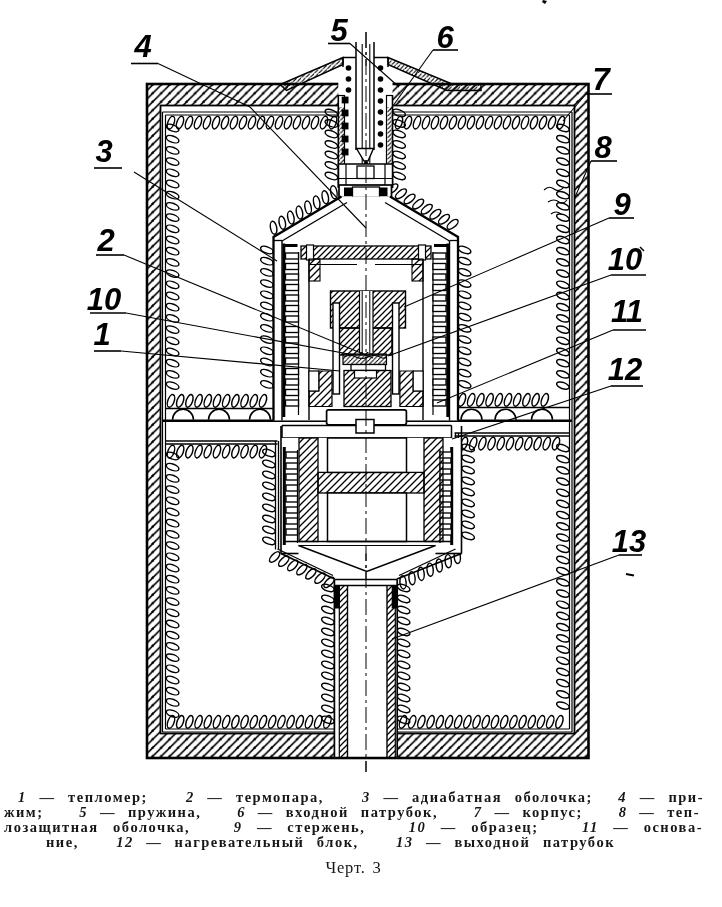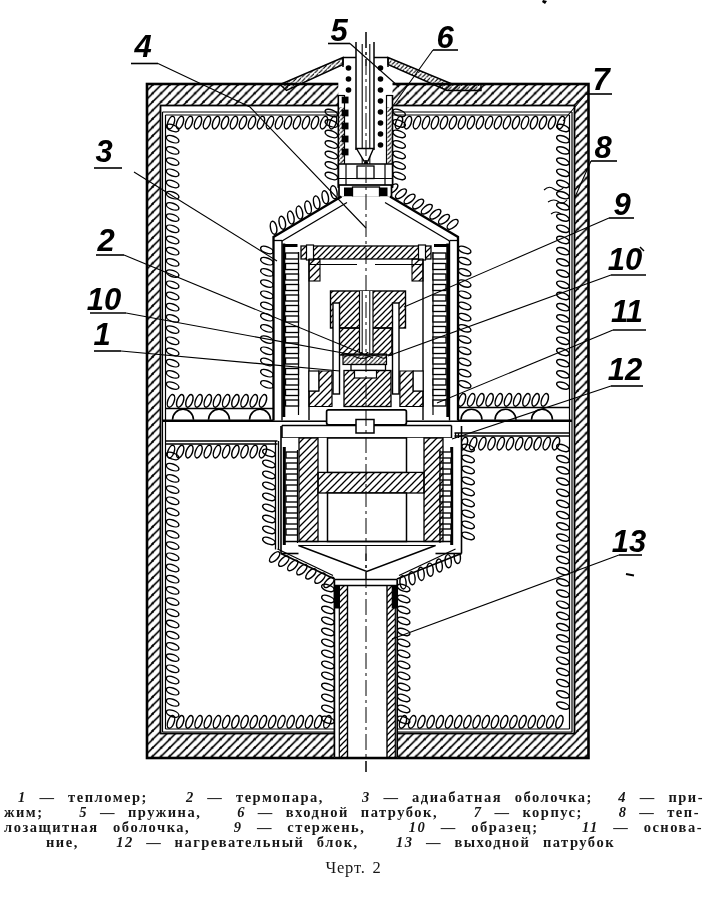--- a/index.html
+++ b/index.html
@@ -844,14 +844,14 @@
 </svg>
 
 <div class="cap" style="top:789px; left:18px; word-spacing:7.56px;"><i>1</i> — тепломер;&nbsp;&nbsp; <i>2</i> — термопара,&nbsp;&nbsp; <i>3</i> — адиабатная оболочка;&nbsp; <i>4</i> — при-</div>
 
 <div class="cap" style="top:804px; left:4px; word-spacing:6.8px;">жим;&nbsp;&nbsp; <i>5</i> — пружина,&nbsp;&nbsp; <i>6</i> — входной патрубок,&nbsp;&nbsp; <i>7</i> — корпус;&nbsp;&nbsp; <i>8</i> — теп-</div>
 
 <div class="cap" style="top:819px; left:4px; word-spacing:9.36px;">лозащитная оболочка,&nbsp;&nbsp; <i>9</i> — стержень,&nbsp;&nbsp; <i>10</i> — образец;&nbsp;&nbsp; <i>11</i> — основа-</div>
 
 <div class="cap" style="top:834px; left:46px; word-spacing:7.34px;">ние,&nbsp;&nbsp; <i>12</i> — нагревательный блок,&nbsp;&nbsp; <i>13</i> — выходной патрубок</div>
 
-<div class="cap" style="top:858px; left:0; width:707px; text-align:center; font-weight:400; font-size:16.5px; letter-spacing:0.8px; word-spacing:2px;">Черт. 2</div>
+<div class="cap" style="top:858px; left:0; width:707px; text-align:center; font-weight:400; font-size:16.5px; letter-spacing:0.8px; word-spacing:2px;">Черт. 3</div>
 </div>
 
 </body></html>

